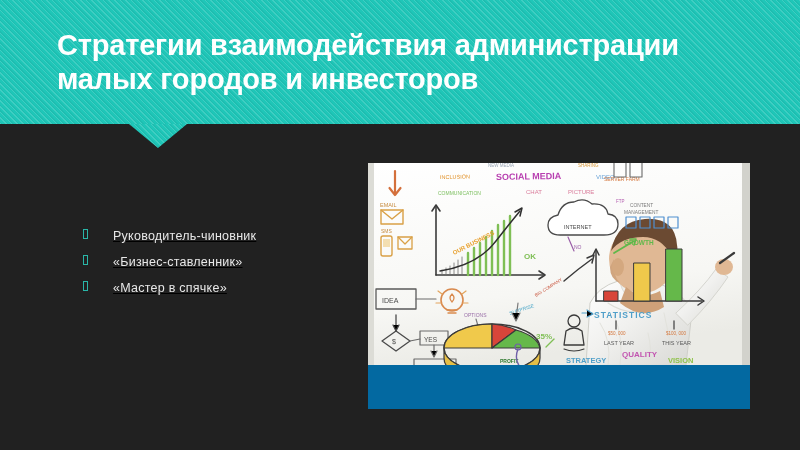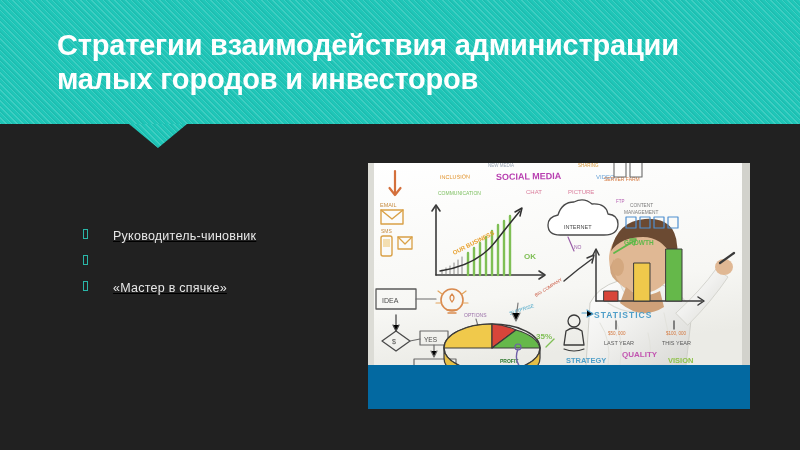--- a/index.html
+++ b/index.html
@@ -143,20 +143,21 @@
 
   <h1 id="slide-title">Стратегии взаимодействия администрации малых городов и инвесторов</h1>
 
   <ul id="bullet-list">
     <li class="bullet-row">
       <span class="bullet-mark"></span>
       <span class="bullet-text">Руководитель-чиновник</span>
     </li>
     <li class="bullet-row">
       <span class="bullet-mark"></span>
+      <span class="bullet-text">«Бизнес-ставленник»</span>
     </li>
     <li class="bullet-row">
       <span class="bullet-mark"></span>
       <span class="bullet-text">«Мастер в спячке»</span>
     </li>
   </ul>
 
   <div id="whiteboard-photo">
     <svg id="wb-svg" viewBox="0 0 382 202" xmlns="http://www.w3.org/2000/svg">
       <defs>

